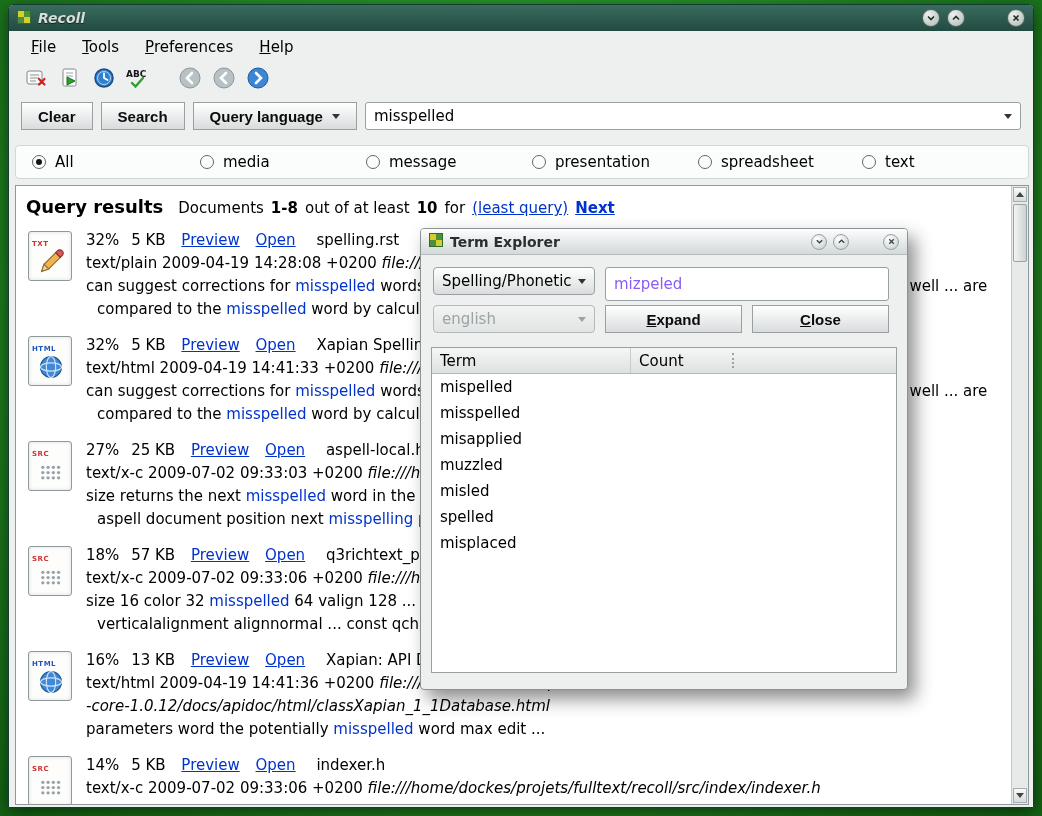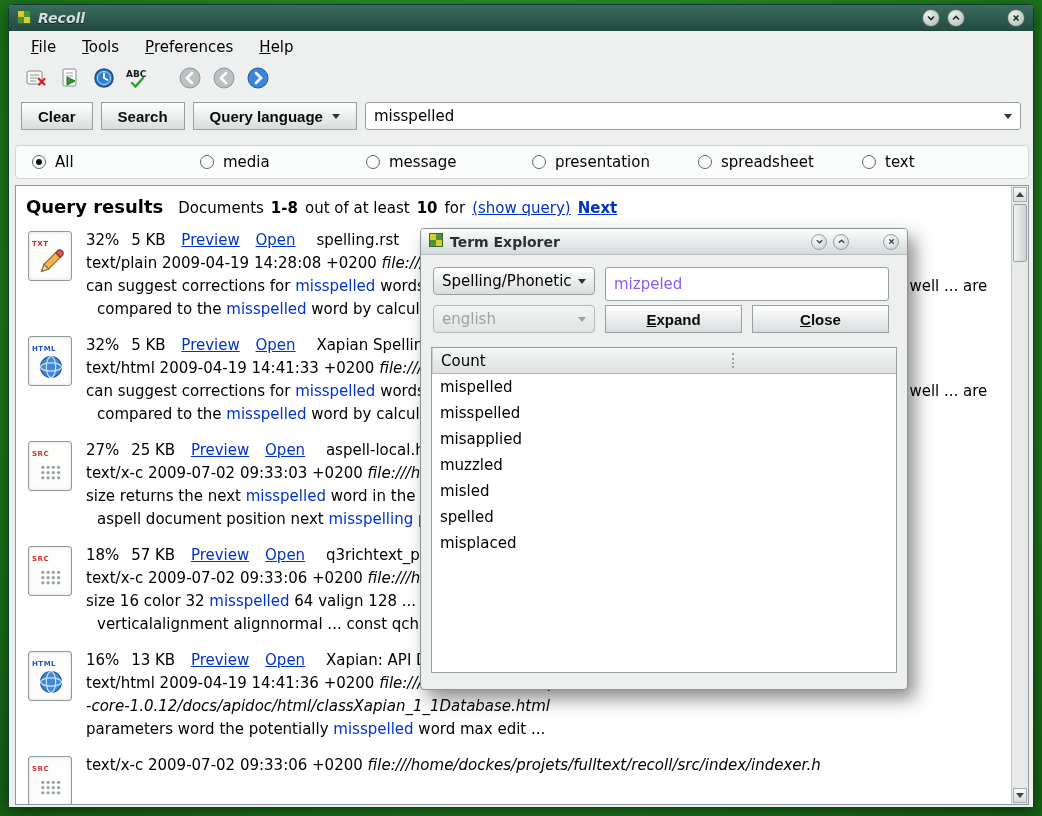--- a/index.html
+++ b/index.html
@@ -240,21 +240,21 @@
 
     <div class="results-panel">
       <div class="results-content">
         <div class="results-header">
           <span class="qr-title">Query results</span>
           <span>Documents</span>
           <span class="bold">1-8</span>
           <span>out of at least</span>
           <span class="bold">10</span>
           <span>for</span>
-          <span class="link">(show query)</span>
+          <span class="link">(least query)</span>
           <span class="link bold">Next</span>
         </div>
         <div>
             <div class="result type-txt">
     <span class="icon-box">
       <span class="badge">TXT</span>
       <svg class="glyph glyph-txt" width="28" height="28" viewBox="0 0 24 24">
                   <path d="M4 20 L6 14 L16 4 L20 8 L10 18 Z" fill="#f2b24e" stroke="#9a6d25"></path>
                   <path d="M4 20 L6 14 L10 18 Z" fill="#e8d9c0" stroke="#9a6d25"></path>
                   <path d="M16 4 L20 8 L21.5 6.5 A2 2 0 0 0 17.5 2.5 Z" fill="#e05555" stroke="#8d2f2f"></path>
@@ -398,20 +398,27 @@
                   <circle cx="5" cy="12.5" r="1.4" fill="#97a1a8"></circle>
                   <circle cx="9.5" cy="12.5" r="1.4" fill="#97a1a8"></circle>
                   <circle cx="14" cy="12.5" r="1.4" fill="#97a1a8"></circle>
                   <circle cx="18.5" cy="12.5" r="1.4" fill="#97a1a8"></circle>
                   <circle cx="5" cy="17" r="1.4" fill="#97a1a8"></circle>
                   <circle cx="9.5" cy="17" r="1.4" fill="#97a1a8"></circle>
                   <circle cx="14" cy="17" r="1.4" fill="#97a1a8"></circle>
                   <circle cx="18.5" cy="17" r="1.4" fill="#97a1a8"></circle>
                 </svg>
     </span>
+    <div class="r-line">
+      <span class="pct">14%</span>
+      <span class="fsize">5 KB</span>
+      <span class="link r-link">Preview</span>
+      <span class="link r-link">Open</span>
+      <span class="rtitle">indexer.h</span>
+    </div>
     <div class="r-lines">
                 <div class="r-line"><span>text/x-c  2009-07-02 09:33:06 +0200   </span><span class="it">file:///home/dockes/projets/fulltext/recoll/src/index/indexer.h</span></div>
               </div>
   </div>
           </div>
       </div>
       <div class="scrollbar">
         <span class="sb-btn sb-up">
             <span class="tri-up"></span>
           </span>
@@ -472,20 +479,21 @@
           <span>xpand</span>
         </button>
       <button class="btn dlg-btnw">
           <span class="accel">C</span>
           <span>lose</span>
         </button>
     </div>
 
     <div class="dlg-table">
       <div class="tbl-header">
+        <span class="th th-term">Term</span>
         <span class="th th-count">Count</span>
         <span class="th-dots"></span>
       </div>
       <div>
           <div class="term-row">
     <span>mispelled</span>
   </div>
           <div class="term-row">
     <span>misspelled</span>
   </div>

